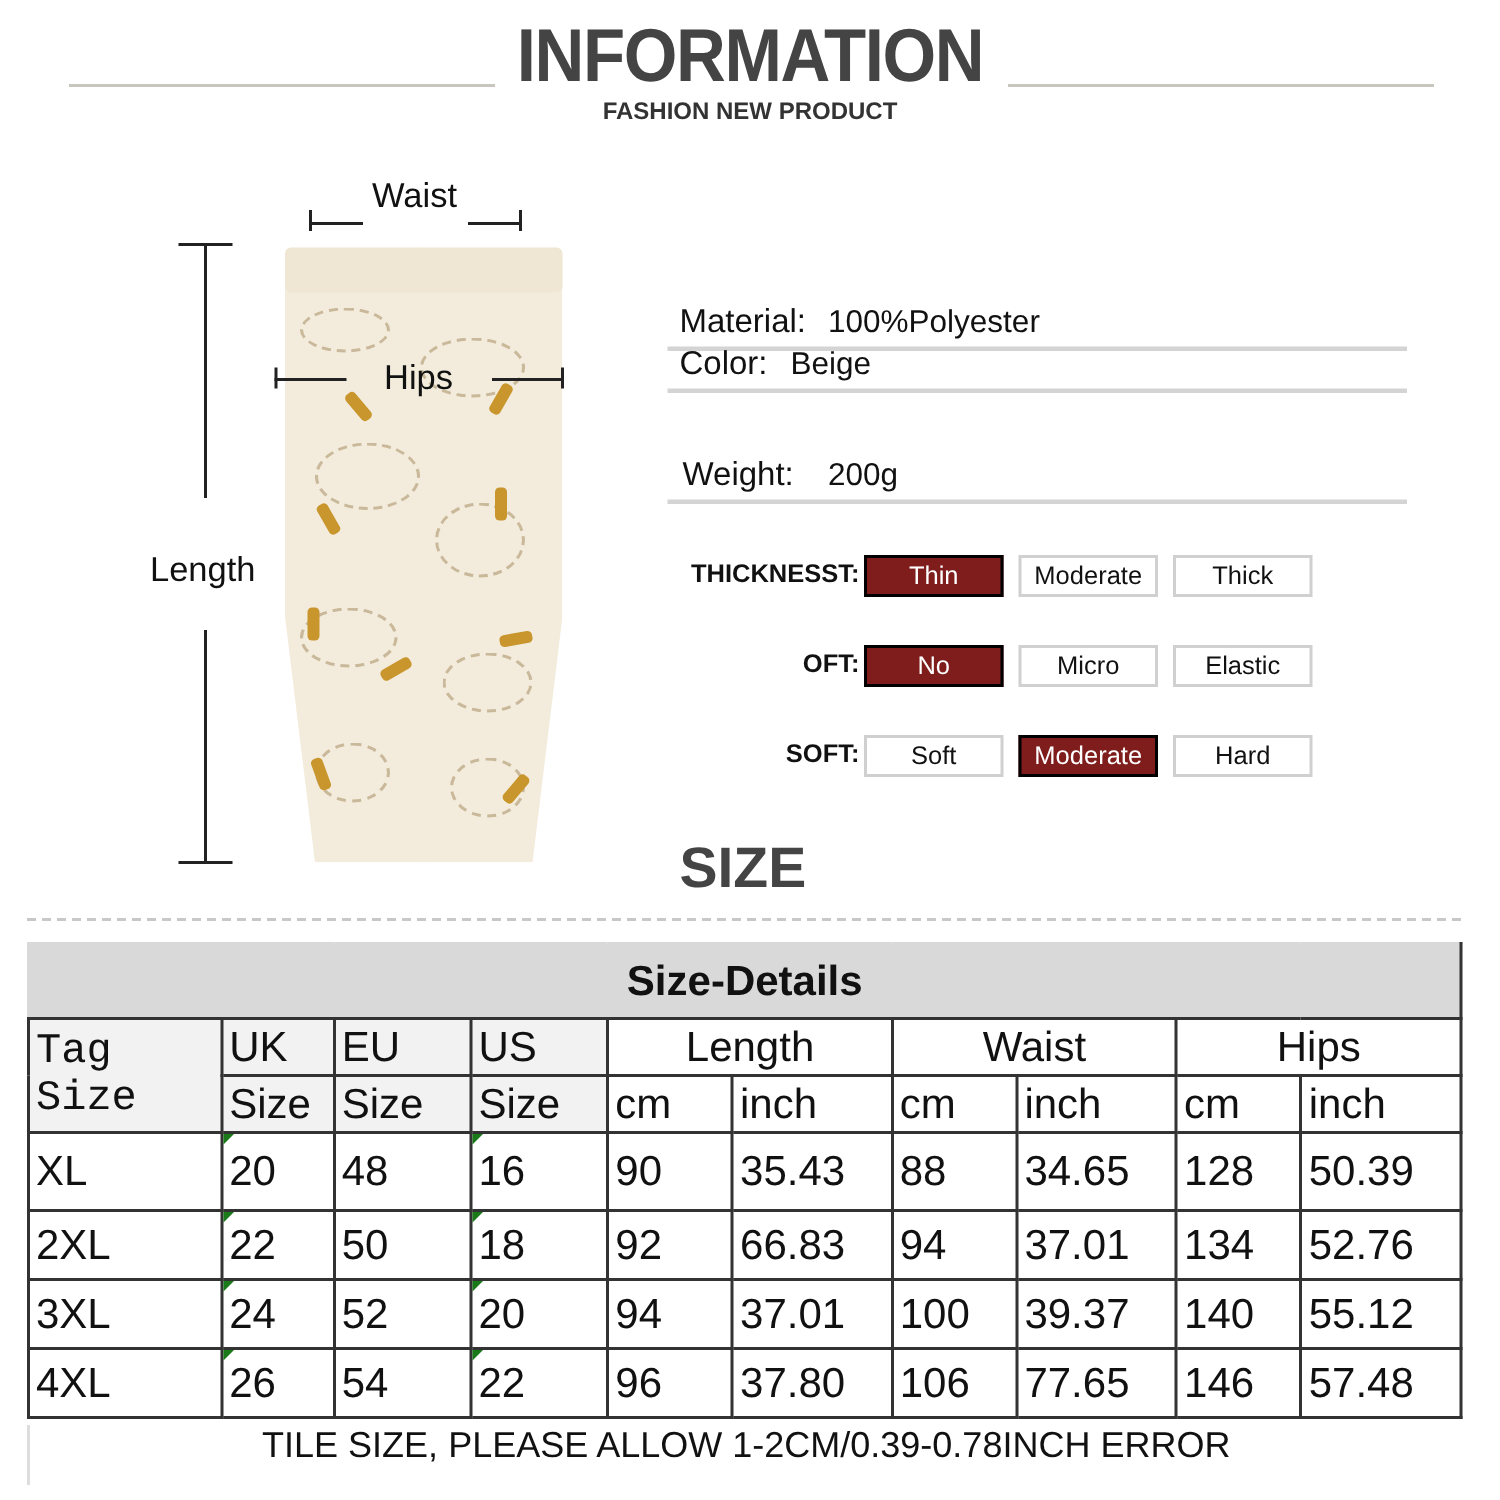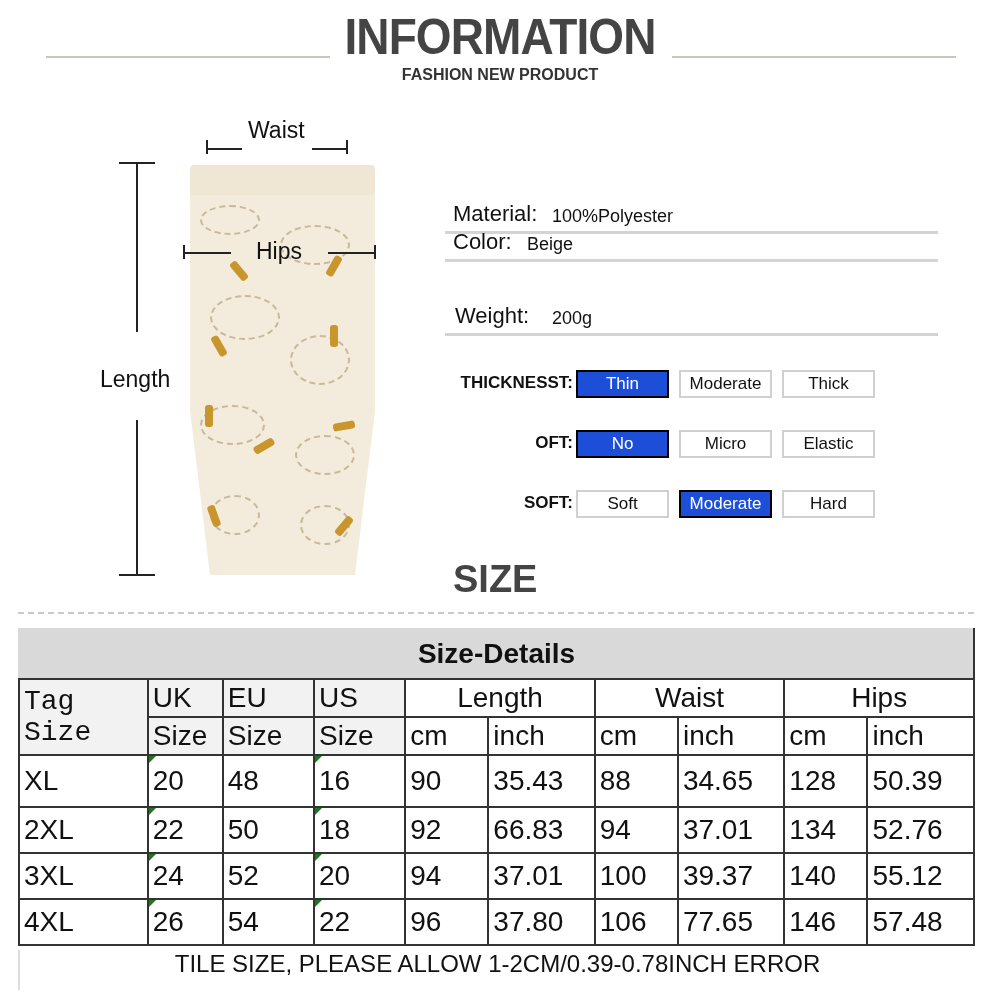--- a/index.html
+++ b/index.html
@@ -27,28 +27,28 @@
 
   .measure-h { position: absolute; height: 2px; background: #222; }
   .measure-v { position: absolute; width: 2px; background: #222; }
   .tick-v { position: absolute; width: 2px; height: 14px; background: #222; }
   .tick-h { position: absolute; height: 2px; width: 36px; background: #222; }
   .mlabel { position: absolute; font-size: 23px; color: #111; }
 
   
   .field { position: absolute; left: 445px; width: 493px; height: 34px; border-bottom: 3px solid #d4d4d4; }
   .field .k { position: absolute; left: 8px; bottom: 4px; font-size: 22px; color: #111; }
-  .field .v { position: absolute; bottom: 4px; font-size: 18px; color: #111; }
+  .field .v { position: absolute; bottom: 4px; font-size: 21px; color: #111; }
 
   
   .opt-row { position: absolute; left: 430px; height: 44px; width: 460px; }
   .opt-label { position: absolute; right: 317px; top: 3px; font-size: 17px; font-weight: bold; color: #111; white-space: nowrap; }
   .opt { position: absolute; top: 0; width: 93px; height: 28px; text-align: center; line-height: 24px;
     font-size: 17px; border: 2px solid #d0d0d0; background: #fff; color: #111; cursor: pointer; }
-  .opt.sel { background: #1d4ed8; color: #fff; border-color: #000; }
+  .opt.sel { background: #7f1d1d; color: #fff; border-color: #000; }
   .opt.o0 { left: 146px; }
   .opt.o1 { left: 249px; }
   .opt.o2 { left: 352px; }
 
   .size-heading { position: absolute; left: 453px; top: 558px; font-size: 38px; font-weight: bold; color: #444; }
   .dash-line { position: absolute; left: 18px; top: 612px; width: 956px; border-top: 2px dashed #c8c8c8; }
 
   
   table.sizes { position: absolute; left: 18px; top: 628px; width: 957px; border-collapse: collapse; }
   table.sizes td { border: 2px solid #333; font-size: 28px; color: #111; padding: 0 4px; height: 46px; vertical-align: middle; }

